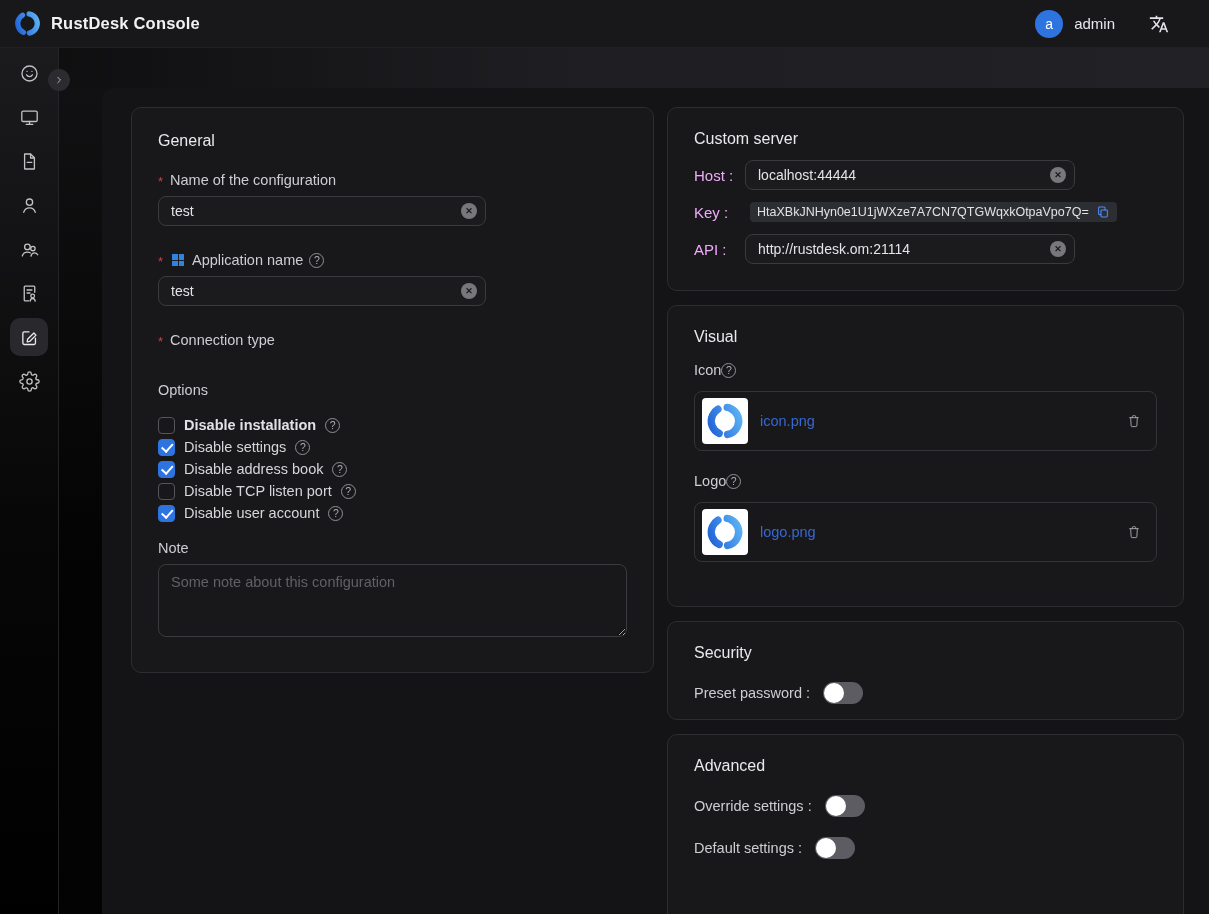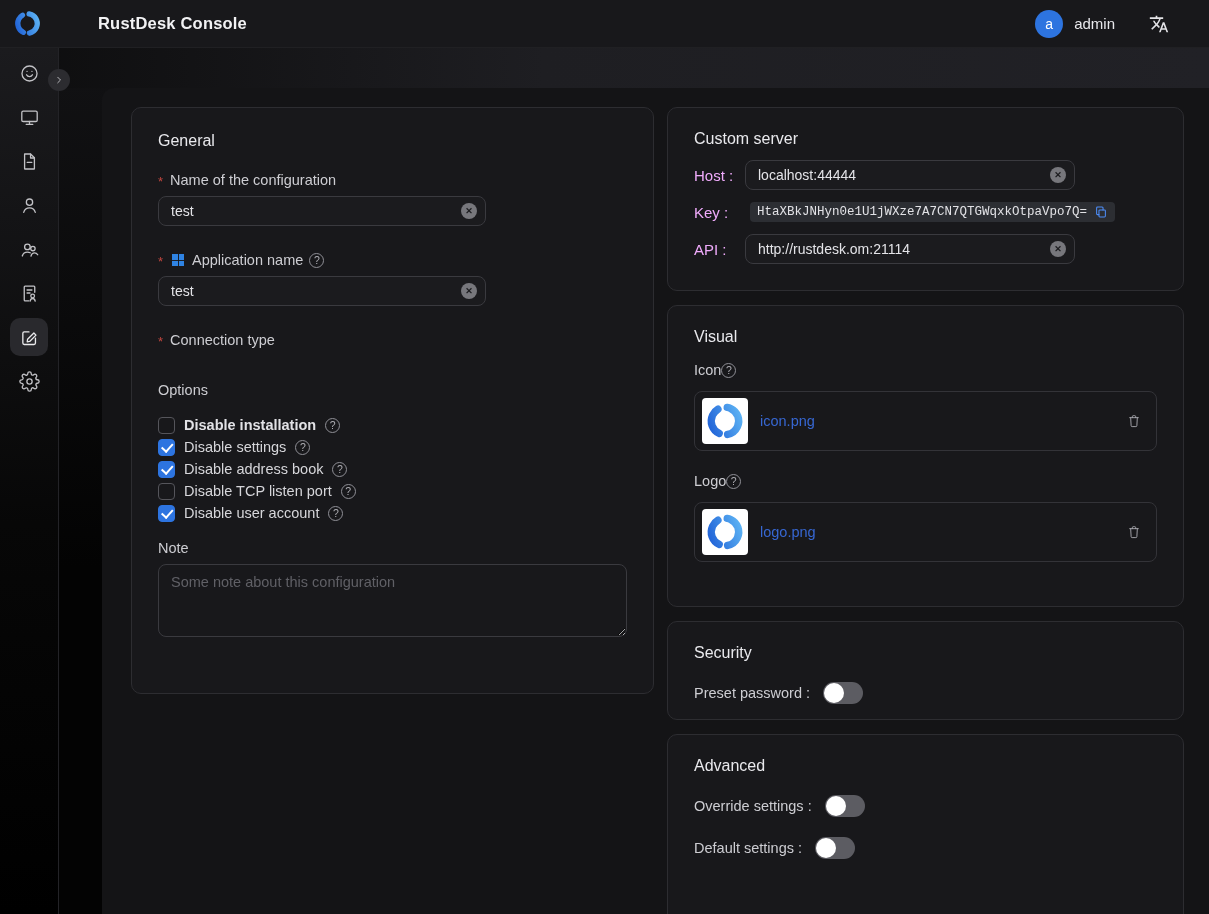--- a/index.html
+++ b/index.html
@@ -7,21 +7,21 @@
   }
   *{box-sizing:border-box;}
   html,body{margin:0;padding:0;}
   body{
     width:1209px;height:914px;overflow:hidden;position:relative;
     background:#0a0a0b;color:#d6d6da;
     font-family:"Liberation Sans",sans-serif;font-size:14px;
   }
   
   .header{position:absolute;top:0;left:0;right:0;height:48px;background:#18181b;
-    display:flex;align-items:center;padding:0 14px;z-index:20;border-bottom:1px solid #202023;gap:47px;}
+    display:flex;align-items:center;padding:0 14px;z-index:20;border-bottom:1px solid #202023;}
   .logo{width:27px;height:27px;display:block;}
   .app-title{margin-left:10px;font-size:16.5px;font-weight:700;color:#f2f2f4;letter-spacing:.2px;}
   .header-right{margin-left:auto;display:flex;align-items:center;padding-right:26px;}
   .user-chip{display:flex;align-items:center;gap:11px;cursor:pointer;}
   .avatar{width:28px;height:28px;border-radius:50%;background:var(--accent);color:#fff;
     display:flex;align-items:center;justify-content:center;font-size:14px;}
   .username{font-size:15px;color:#e8e8ec;}
   .translate-btn{background:none;border:none;color:#e3e3e7;margin-left:34px;cursor:pointer;
     display:flex;align-items:center;padding:0;}
   .translate-btn svg{width:20px;height:20px;}
@@ -39,21 +39,21 @@
   .side-item.active{background:#29292d;color:#eaeaec;}
   .collapse-btn{position:absolute;top:21px;left:48px;width:22px;height:22px;border-radius:50%;
     background:#2c2c30;border:none;color:#b6b6ba;z-index:12;display:flex;align-items:center;justify-content:center;cursor:pointer;padding:0;}
   .collapse-btn svg{width:12px;height:12px;fill:none;stroke:currentColor;stroke-width:2;stroke-linecap:round;stroke-linejoin:round;}
   .panel{position:absolute;top:40px;left:102px;right:0;bottom:0;background:#141416;
     border-top-left-radius:12px;overflow:hidden;}
   .columns{display:flex;gap:13px;padding:19px 25px 0 29px;align-items:flex-start;}
   
   .card{background:#18181b;border:1px solid #2d2d31;border-radius:10px;}
   .card-title{font-size:16px;font-weight:500;color:#e9e9ed;}
-  .card-general{flex:0 0 522px;padding:24px 26px 56px;}
+  .card-general{flex:0 0 522px;padding:24px 26px 35px;}
   .right-col{flex:1;display:flex;flex-direction:column;gap:14px;min-width:0;}
   .card-r{padding:22px 26px 26px;}
   
   .field-label{display:flex;align-items:center;gap:6px;font-size:14.5px;color:#cdcdd2;}
   .ast{color:#c2463f;font-size:13px;margin-right:1px;transform:translateY(1px);}
   .input-wrap{position:relative;width:328px;}
   .ipt{width:100%;height:30px;background:#1b1b1e;border:1px solid #3a3a3f;border-radius:8px;
     color:#e4e4e8;font-size:14px;padding:0 30px 0 12px;outline:none;font-family:inherit;}
   .clear-btn{position:absolute;right:9px;top:50%;transform:translateY(-50%);
     width:16px;height:16px;border-radius:50%;background:#77777c;color:#1b1b1e;border:none;
@@ -78,21 +78,21 @@
   
   .note-textarea{width:469px;height:73px;background:transparent;border:1px solid #3a3a3f;border-radius:8px;
     color:#e4e4e8;padding:9px 12px;font-size:14.5px;font-family:inherit;resize:both;outline:none;display:block;}
   .note-textarea::placeholder{color:#606066;}
   .ipt::placeholder{color:#606066;}
   
   .cs-row{display:flex;align-items:center;margin-top:12px;}
   .cs-label{width:51px;flex:none;font-size:15px;color:#f0abfc;}
   .cs-input-wrap{position:relative;width:330px;}
   .key-chip{display:inline-flex;align-items:center;gap:7px;background:#2c2e33;border-radius:4px;
-    padding:3px 7px;margin-left:5px;font-family:Liberation Mono, monospace;font-size:12.5px;color:#e2e2e6;}
+    padding:3px 7px;margin-left:5px;font-family:Liberation Sans, sans-serif;font-size:12.5px;color:#e2e2e6;}
   .copy-btn{background:none;border:none;padding:0;color:var(--copy);cursor:pointer;display:flex;}
   .copy-btn svg{width:14px;height:14px;fill:none;stroke:currentColor;stroke-width:1.8;stroke-linecap:round;stroke-linejoin:round;}
   
   .upload-label{display:flex;align-items:center;gap:0;font-size:14.5px;color:#cdcdd2;margin-top:16px;}
   .upload-box{display:flex;align-items:center;border:1px solid #333338;border-radius:8px;height:60px;
     padding:0 14px 0 7px;margin-top:13px;}
   .thumb{width:46px;height:46px;background:#fff;border-radius:4px;display:flex;align-items:center;justify-content:center;flex:none;}
   .thumb svg{width:38px;height:38px;}
   .file-link{color:var(--link);font-size:14.5px;margin-left:12px;cursor:pointer;text-decoration:none;}
   .trash-btn{margin-left:auto;background:none;border:none;color:#a8a8ae;cursor:pointer;padding:0;display:flex;}

